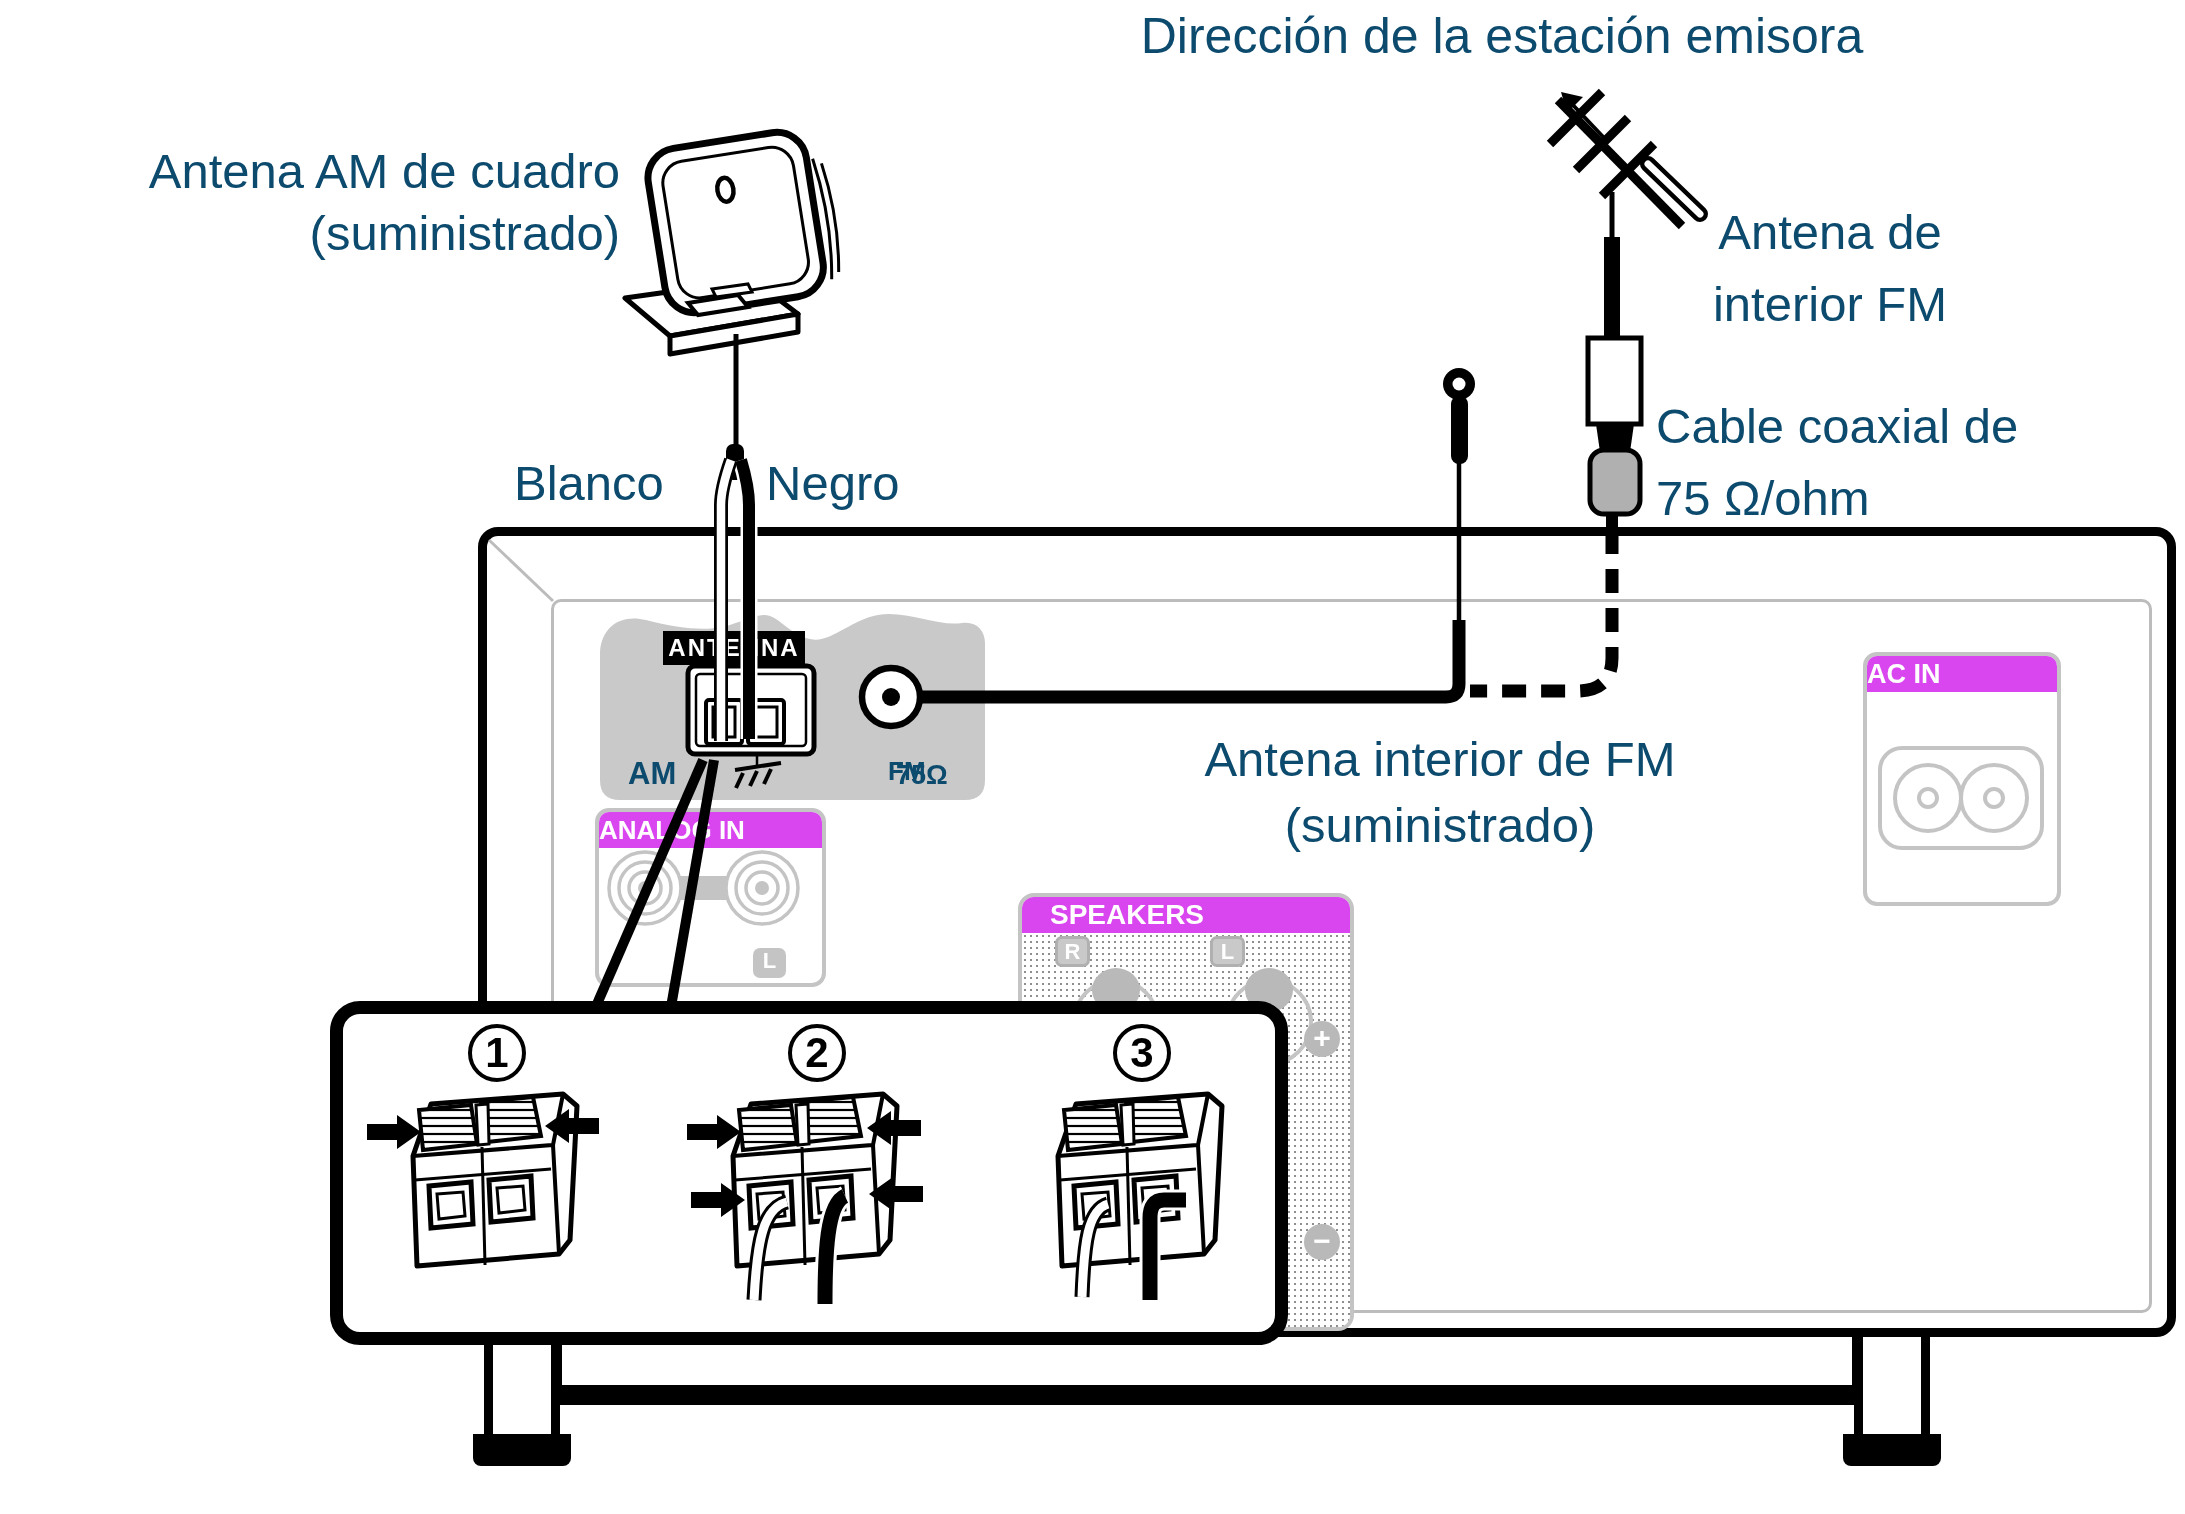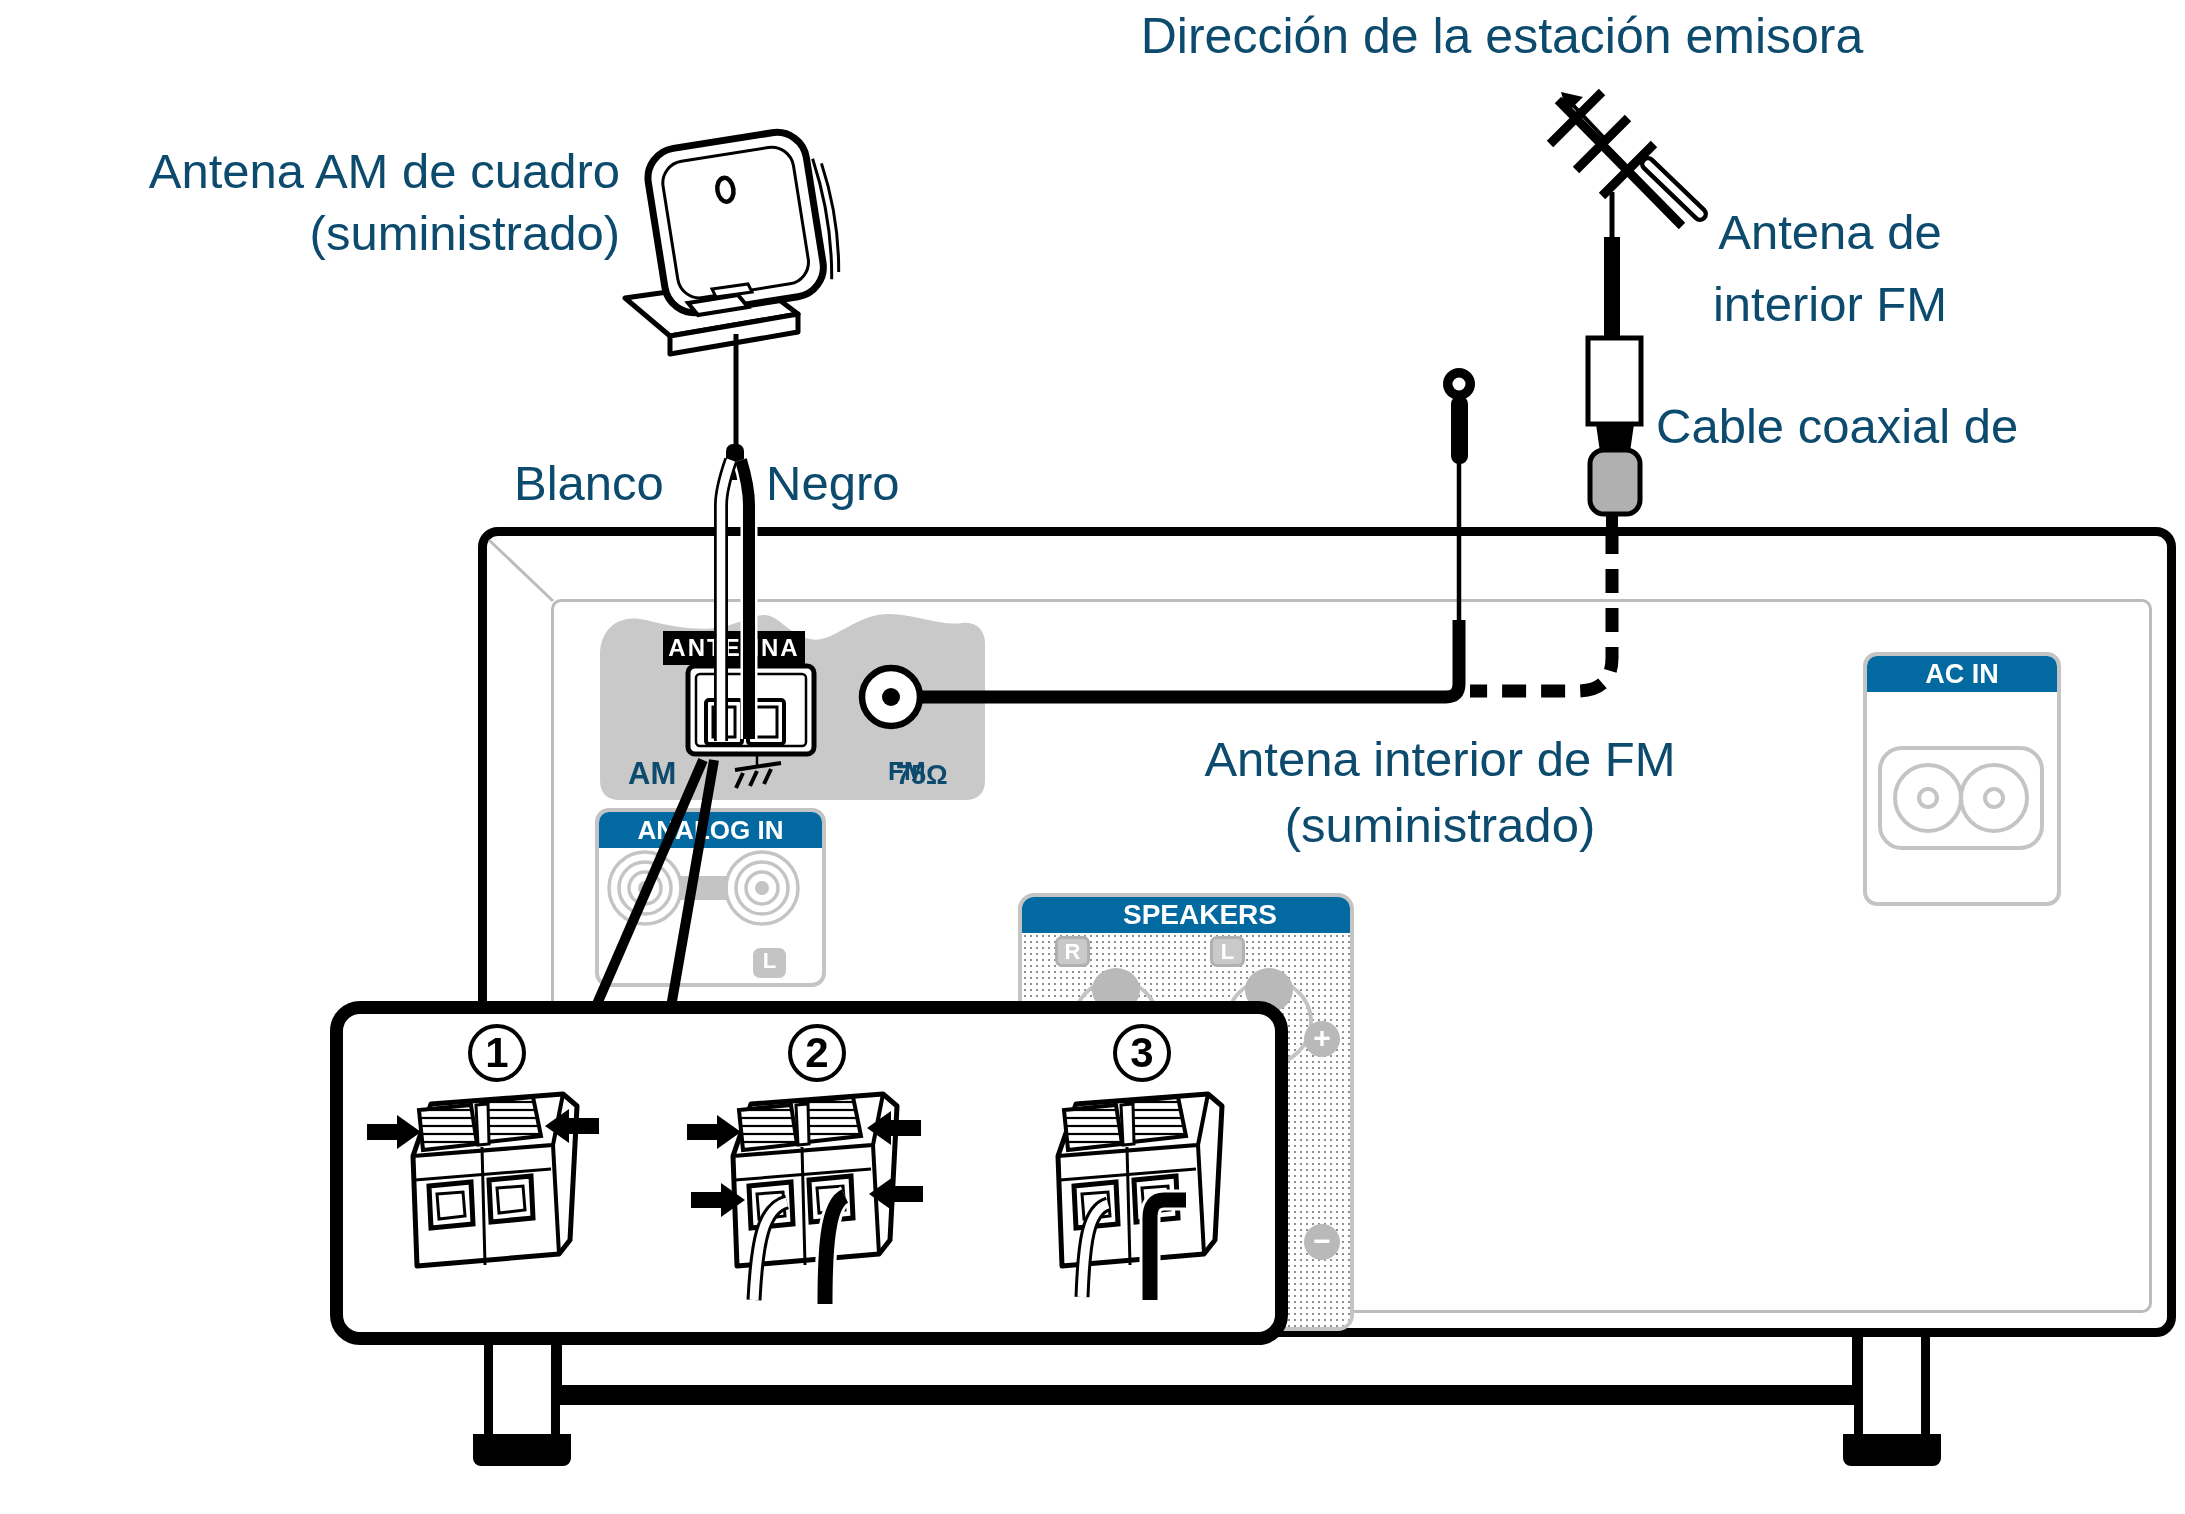--- a/index.html
+++ b/index.html
@@ -6,22 +6,22 @@
   .stage{position:relative;width:2185px;height:1514px;background:#fff;overflow:hidden;
          font-family:"Liberation Sans",sans-serif;color:#000;}
   .abs{position:absolute;}
   .biglabel{font-size:49px;line-height:62px;color:#0c4a6e;white-space:nowrap;}
   .unit{left:478px;top:527px;width:1698px;height:810px;border:9px solid #000;border-radius:20px;
         background:#fff;box-sizing:border-box;z-index:1;}
   .innerline{left:551px;top:599px;width:1601px;height:714px;border:3px solid #bcbcbc;border-radius:10px;
         box-sizing:border-box;z-index:2;}
   .panel{border:4px solid #c4c4c4;border-radius:14px;background:#fff;box-sizing:border-box;
         overflow:hidden;z-index:3;}
-  .panelhead{position:absolute;left:0;top:0;right:0;height:36px;background:#0369a1;color:#fff;
-        font-weight:bold;text-align:center;line-height:36px;}
+  .panelhead{position:absolute;left:0;top:0;right:0;height:36px;background:#d946ef;color:#fff;
+        font-weight:bold;line-height:36px;}
   .dotbody{position:absolute;left:0;top:36px;right:0;bottom:0;
         background-color:#fff;
         background-image:radial-gradient(circle,#8f8f8f 1.2px,transparent 1.45px);
         background-size:6px 6px;}
   .badge{background:#c9c9c9;border:3px solid #b0b0b0;border-radius:7px;color:#fff;font-weight:bold;
         font-size:22px;text-align:center;z-index:6;box-sizing:border-box;}
   .pmcircle{width:36px;height:36px;border-radius:50%;background:#b9b9b9;color:#fff;font-weight:bold;
         font-size:30px;line-height:34px;text-align:center;z-index:6;}
   .antennalabel{left:663px;top:631px;width:142px;height:34px;background:#000;color:#fff;
         font-weight:bold;font-size:24px;letter-spacing:2px;text-align:center;line-height:34px;z-index:7;}
@@ -117,20 +117,21 @@
   <div class="abs biglabel" style="left:514px;top:452px;z-index:6;">Blanco</div>
   <div class="abs biglabel" style="left:766px;top:452px;z-index:6;">Negro</div>
 
   <div class="abs" style="left:1640px;top:196px;width:380px;text-align:center;z-index:6;">
     <div class="biglabel" style="line-height:72px;">Antena de</div>
     <div class="biglabel" style="line-height:72px;">interior FM</div>
   </div>
 
   <div class="abs" style="left:1656px;top:390px;z-index:6;">
     <div class="biglabel" style="line-height:72px;">Cable coaxial de</div>
+    <div class="biglabel" style="line-height:72px;">75 Ω/ohm</div>
   </div>
 
   <div class="abs" style="left:1140px;top:726px;width:600px;text-align:center;z-index:6;">
     <div class="biglabel" style="line-height:66px;">Antena interior de FM</div>
     <div class="biglabel" style="line-height:66px;">(suministrado)</div>
   </div>
 
   <div class="abs antennalabel">ANTENNA</div>
   <div class="abs jacklabel" style="left:628px;top:756px;font-size:31px;">AM</div>
   <div class="abs jacklabel" style="left:888px;top:756px;font-size:26px;">FM</div>

